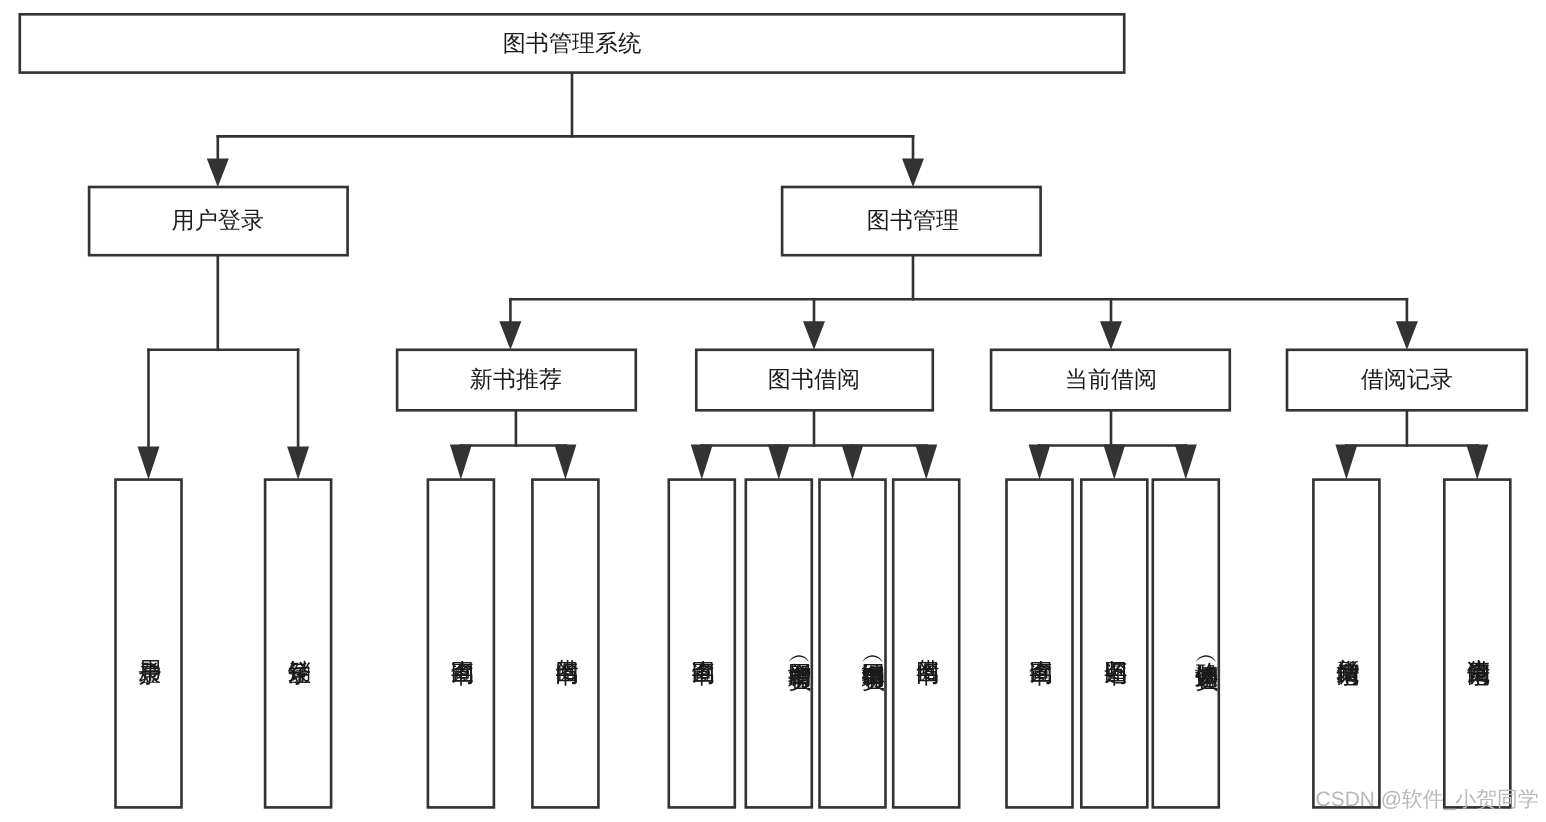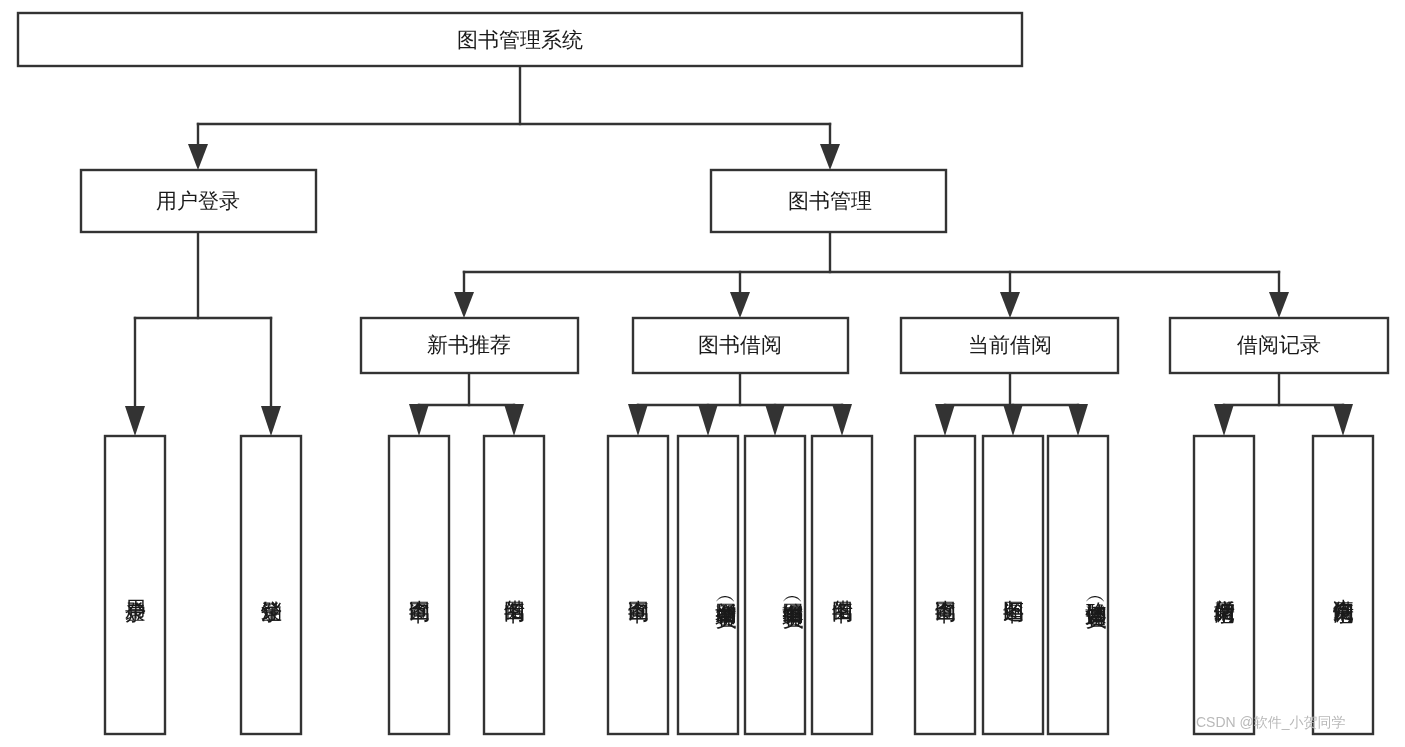--- a/index.html
+++ b/index.html
@@ -58,21 +58,21 @@
     display: flex;
     align-items: center;
     justify-content: center;
     text-align: center;
     white-space: nowrap;
     user-select: none;
   }
   .watermark {
     position: absolute;
     font-family: "Liberation Sans", "DejaVu Sans", sans-serif;
-    font-size: 14px;
+    font-size: 19px;
     color: #b9b9b9;
     white-space: nowrap;
     user-select: none;
   }
 </style>
 </head>
 <body>
 
 <div id="diagram-root">
 

